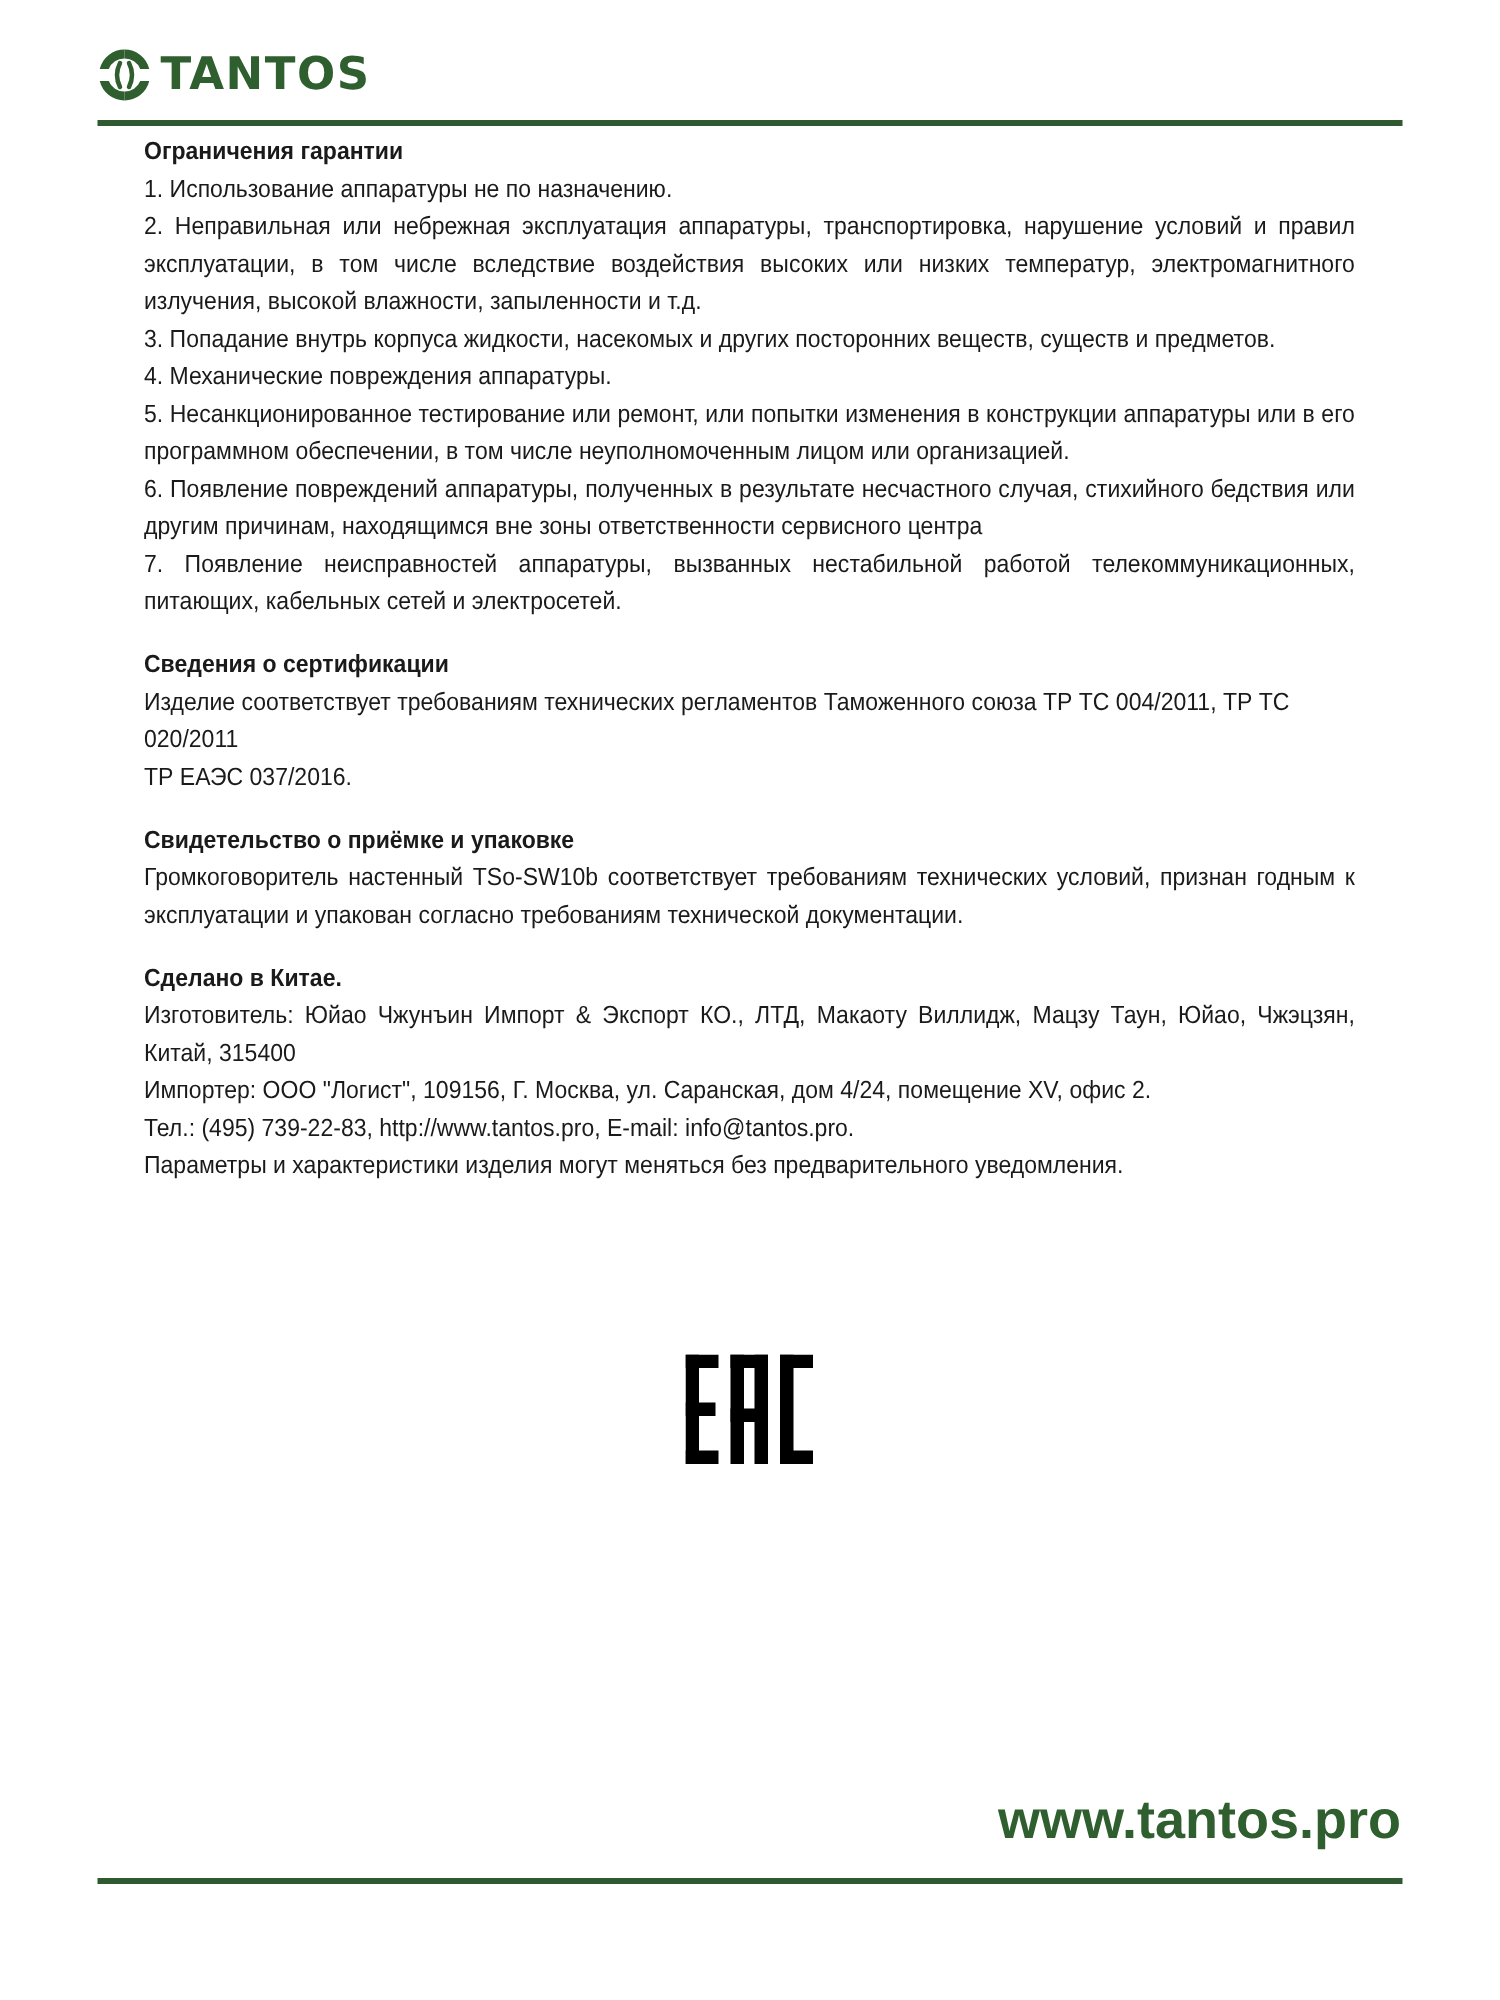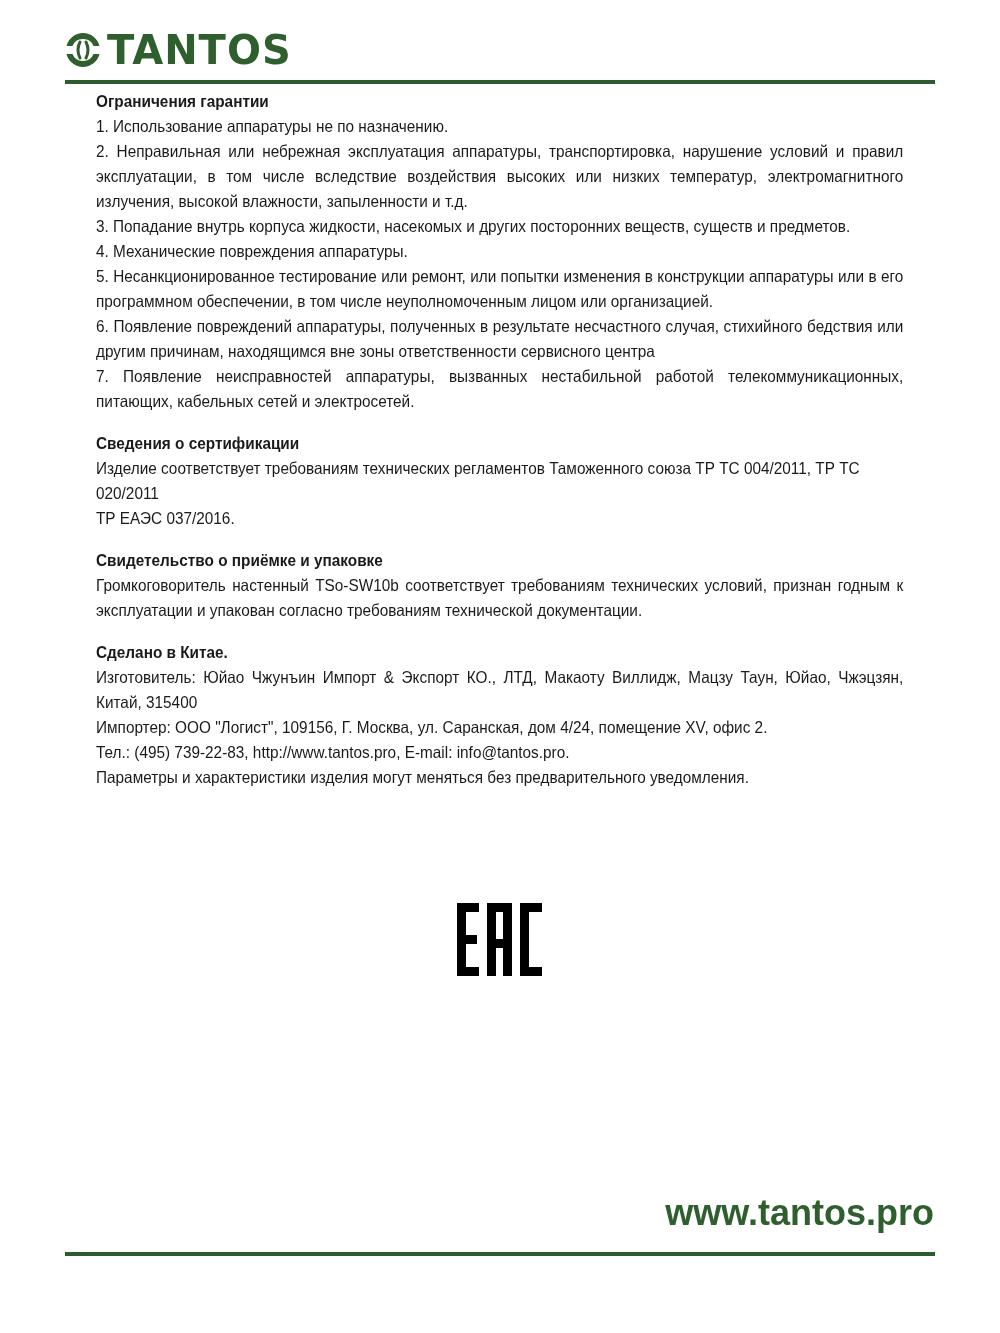--- a/index.html
+++ b/index.html
@@ -24,21 +24,21 @@
       align-items: center;
     }
     .logo-mark {
       width: 40px;
       height: 40px;
       margin-right: 4px;
     }
     .logo-text {
       font-family: "DejaVu Sans", sans-serif;
       font-weight: bold;
-      font-size: 40px;
+      font-size: 30px;
       letter-spacing: 1px;
       color: #2f5e2f;
       line-height: 1;
     }
     .rule {
       position: absolute;
       left: 65px;
       width: 870px;
       height: 4px;
       background: #2f5a30;

